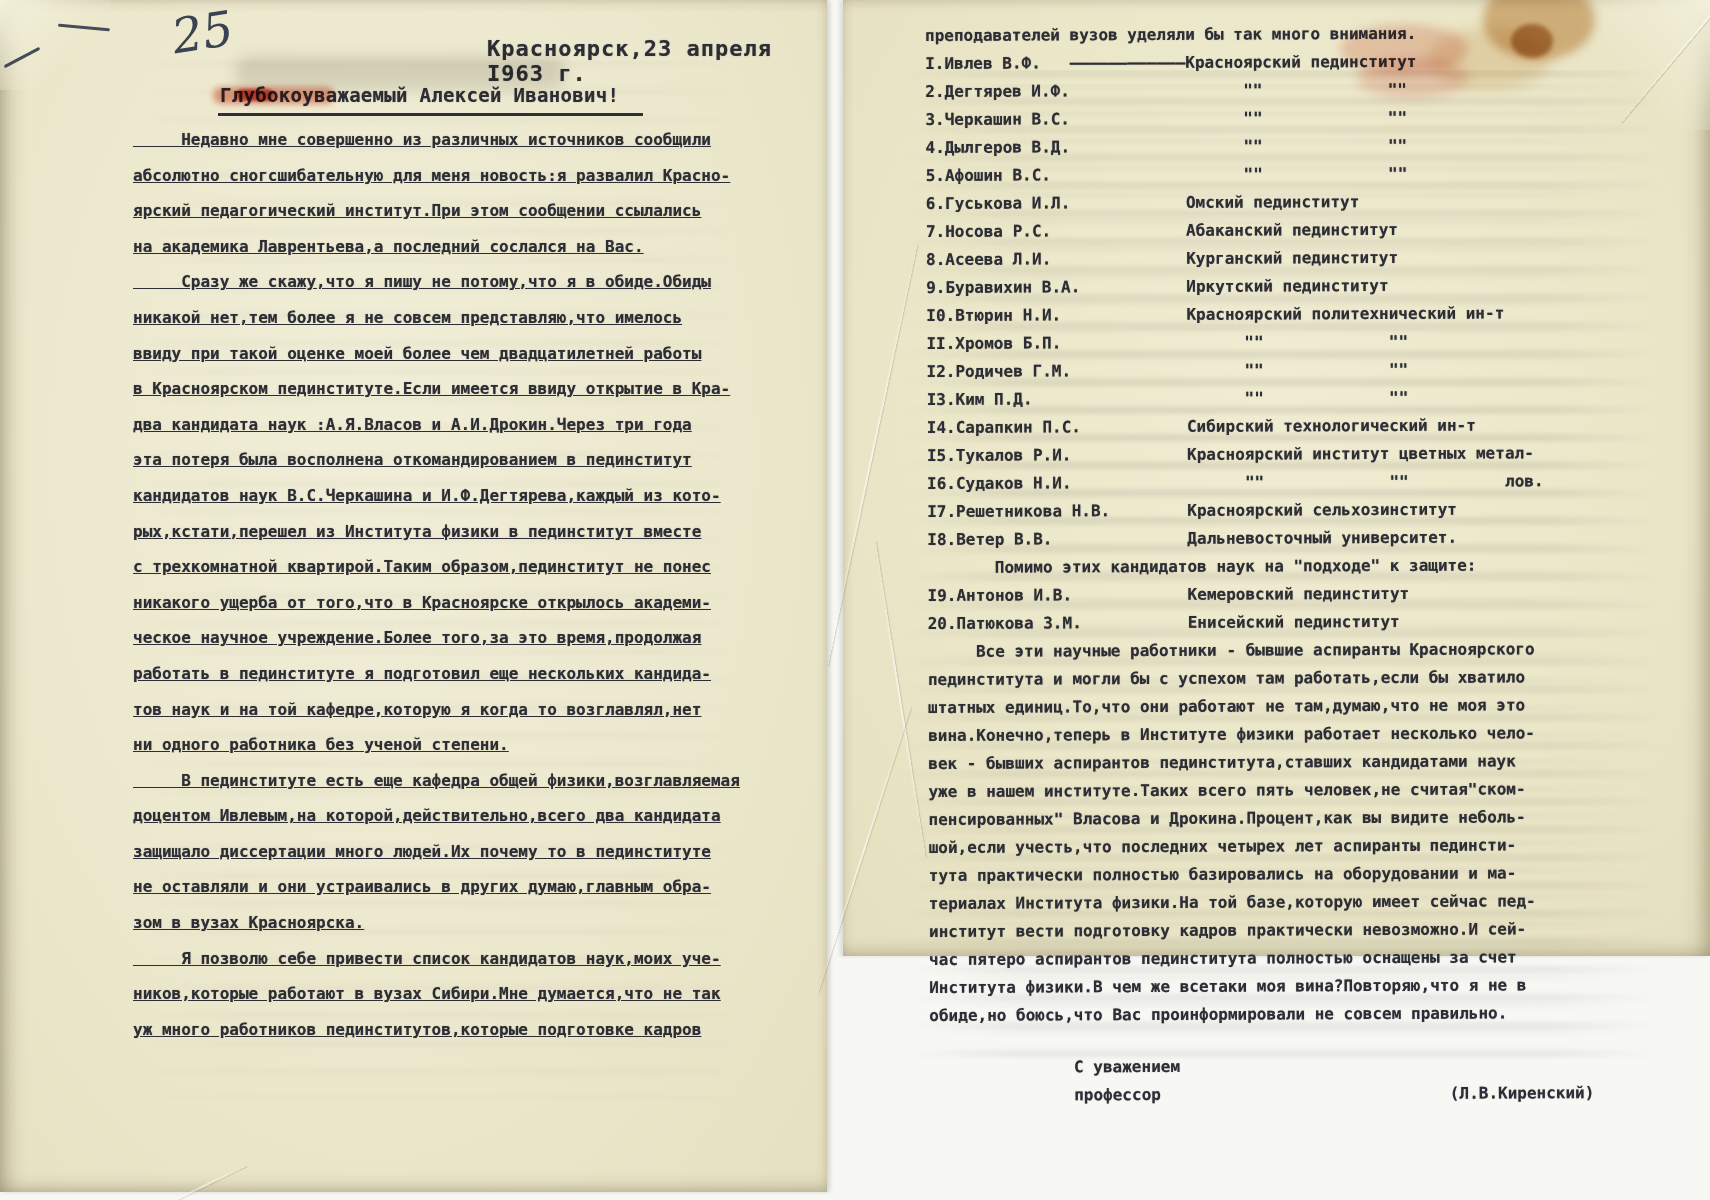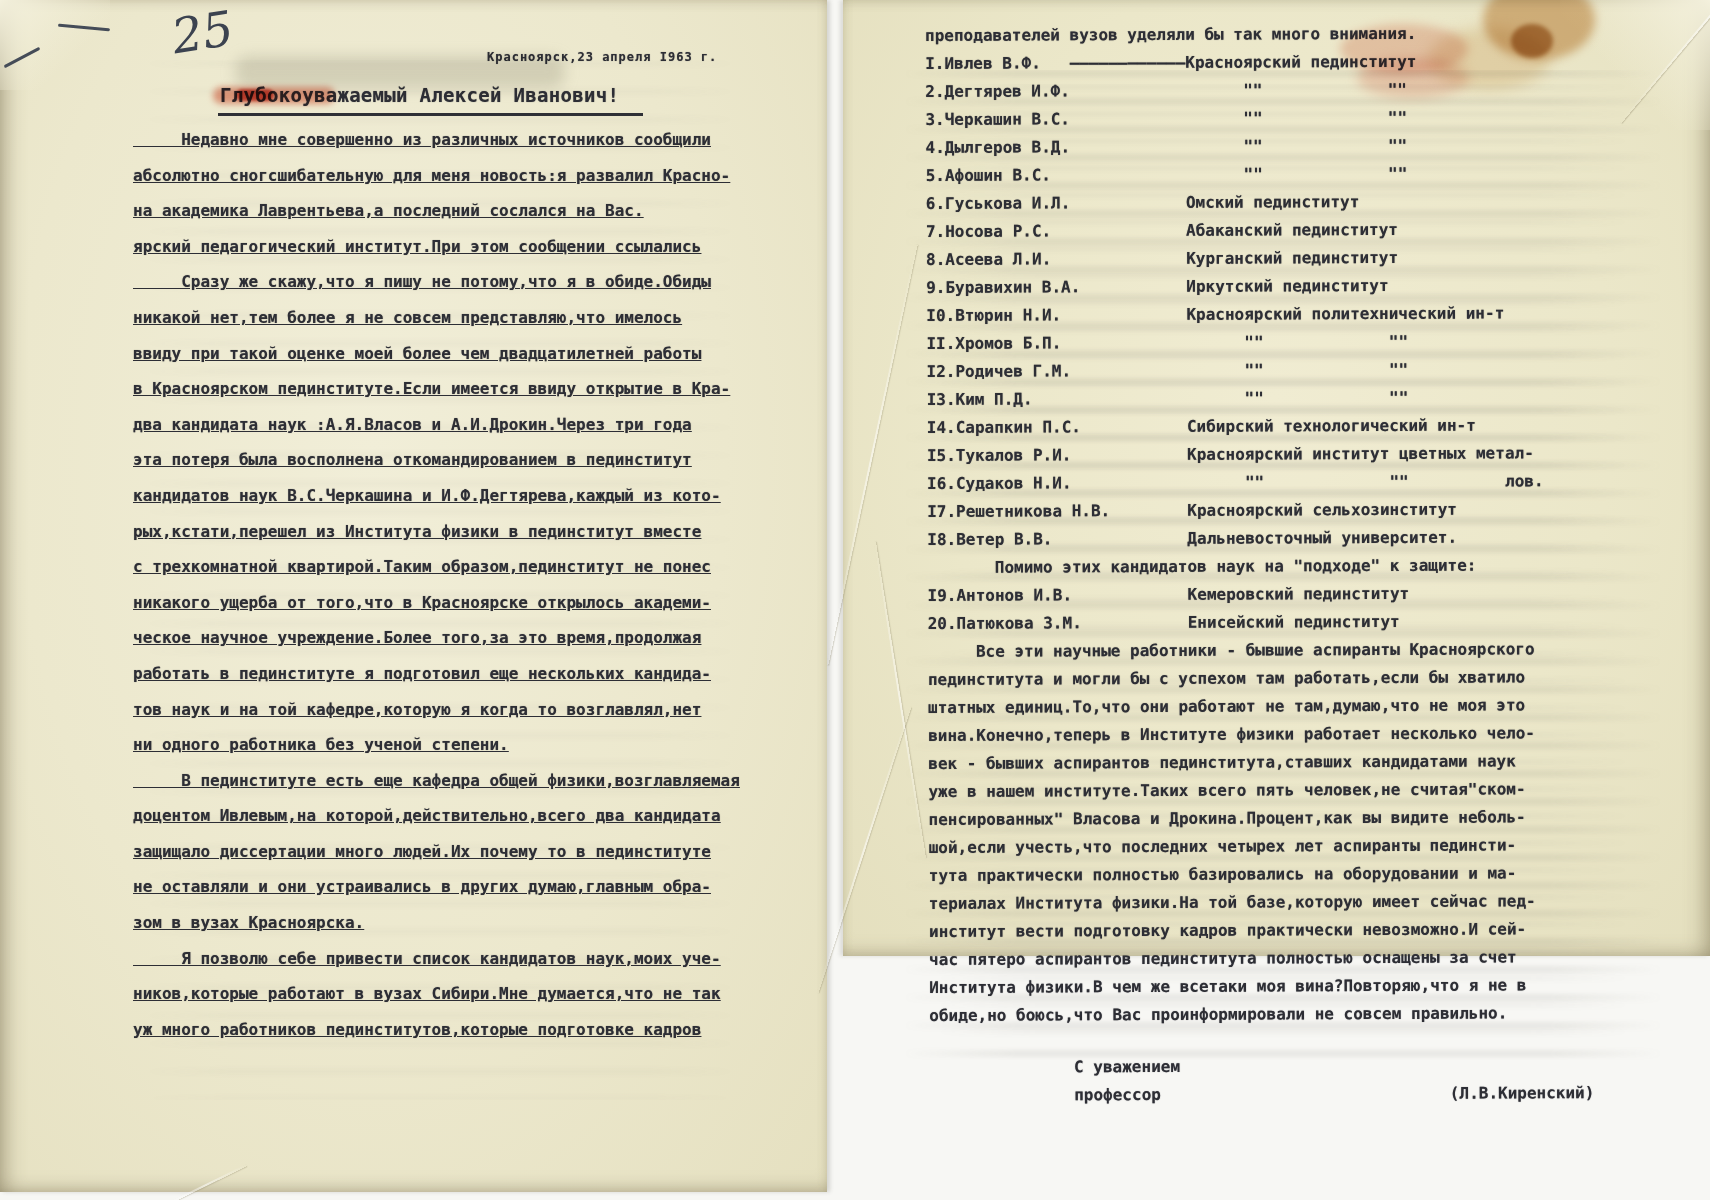--- a/index.html
+++ b/index.html
@@ -39,21 +39,21 @@
     z-index:3;
   }
   .lines .line { white-space:pre; min-height:1em; }
   #hw-num {
     position:absolute; left:172px; top:4px;
     font-family:"DejaVu Serif", serif; font-style:italic; font-weight:400;
     font-size:48px; color:#3c4350;
     transform:rotate(-9deg);
     z-index:4;
   }
-  #dateline { left:452px; top:50px; font-size:12px; letter-spacing:1px;padding-left:35px; }
+  #dateline { left:452px; top:36px; font-size:22px; letter-spacing:1px;padding-left:35px; }
   #salutation {
     left:218px; top:84px; font-size:19px; letter-spacing:.3px;
     border-bottom:3px solid #2f3036; padding:0 24px 7px 2px;
   }
   #p1-body { left:133px; top:122px; font-size:16px; line-height:35.6px;text-decoration:underline; }
   #p2-flow { left:82px; top:22px; font-size:16px; line-height:28px;
     transform:rotate(-0.25deg); transform-origin:left top; }
   #p2-signoff { margin-top:24px; }
   .pen-stroke { position:absolute; background:#454c58; border-radius:3px; z-index:4; }
   #stroke1 { left:58px; top:26px; width:52px; height:3px; transform:rotate(5deg); }
@@ -110,22 +110,22 @@
   <div id="hw-num">25</div>
 
   <div class="typed" id="dateline">Красноярск,23 апреля I963 г.</div>
 
   <div class="typed" id="salutation">Глубокоуважаемый Алексей Иванович!</div>
 
   <div class="typed lines" id="p1-body">
 
   <div class="line">     Недавно мне совершенно из различных источников сообщили</div>
       <div class="line">абсолютно сногсшибательную для меня новость:я развалил Красно-</div>
+      <div class="line">ярский педагогический институт.При этом сообщении ссылались</div>
       <div class="line">на академика Лаврентьева,а последний сослался на Вас.</div>
-      <div class="line">ярский педагогический институт.При этом сообщении ссылались</div>
       <div class="line">     Сразу же скажу,что я пишу не потому,что я в обиде.Обиды</div>
       <div class="line">никакой нет,тем более я не совсем представляю,что имелось</div>
       <div class="line">ввиду при такой оценке моей более чем двадцатилетней работы</div>
       <div class="line">в Красноярском пединституте.Если имеется ввиду открытие в Кра-</div>
       <div class="line">два кандидата наук :А.Я.Власов и А.И.Дрокин.Через три года</div>
       <div class="line">эта потеря была восполнена откомандированием в пединститут</div>
       <div class="line">кандидатов наук В.С.Черкашина и И.Ф.Дегтярева,каждый из кото-</div>
       <div class="line">рых,кстати,перешел из Института физики в пединститут вместе</div>
       <div class="line">с трехкомнатной квартирой.Таким образом,пединститут не понес</div>
       <div class="line">никакого ущерба от того,что в Красноярске открылось академи-</div>

